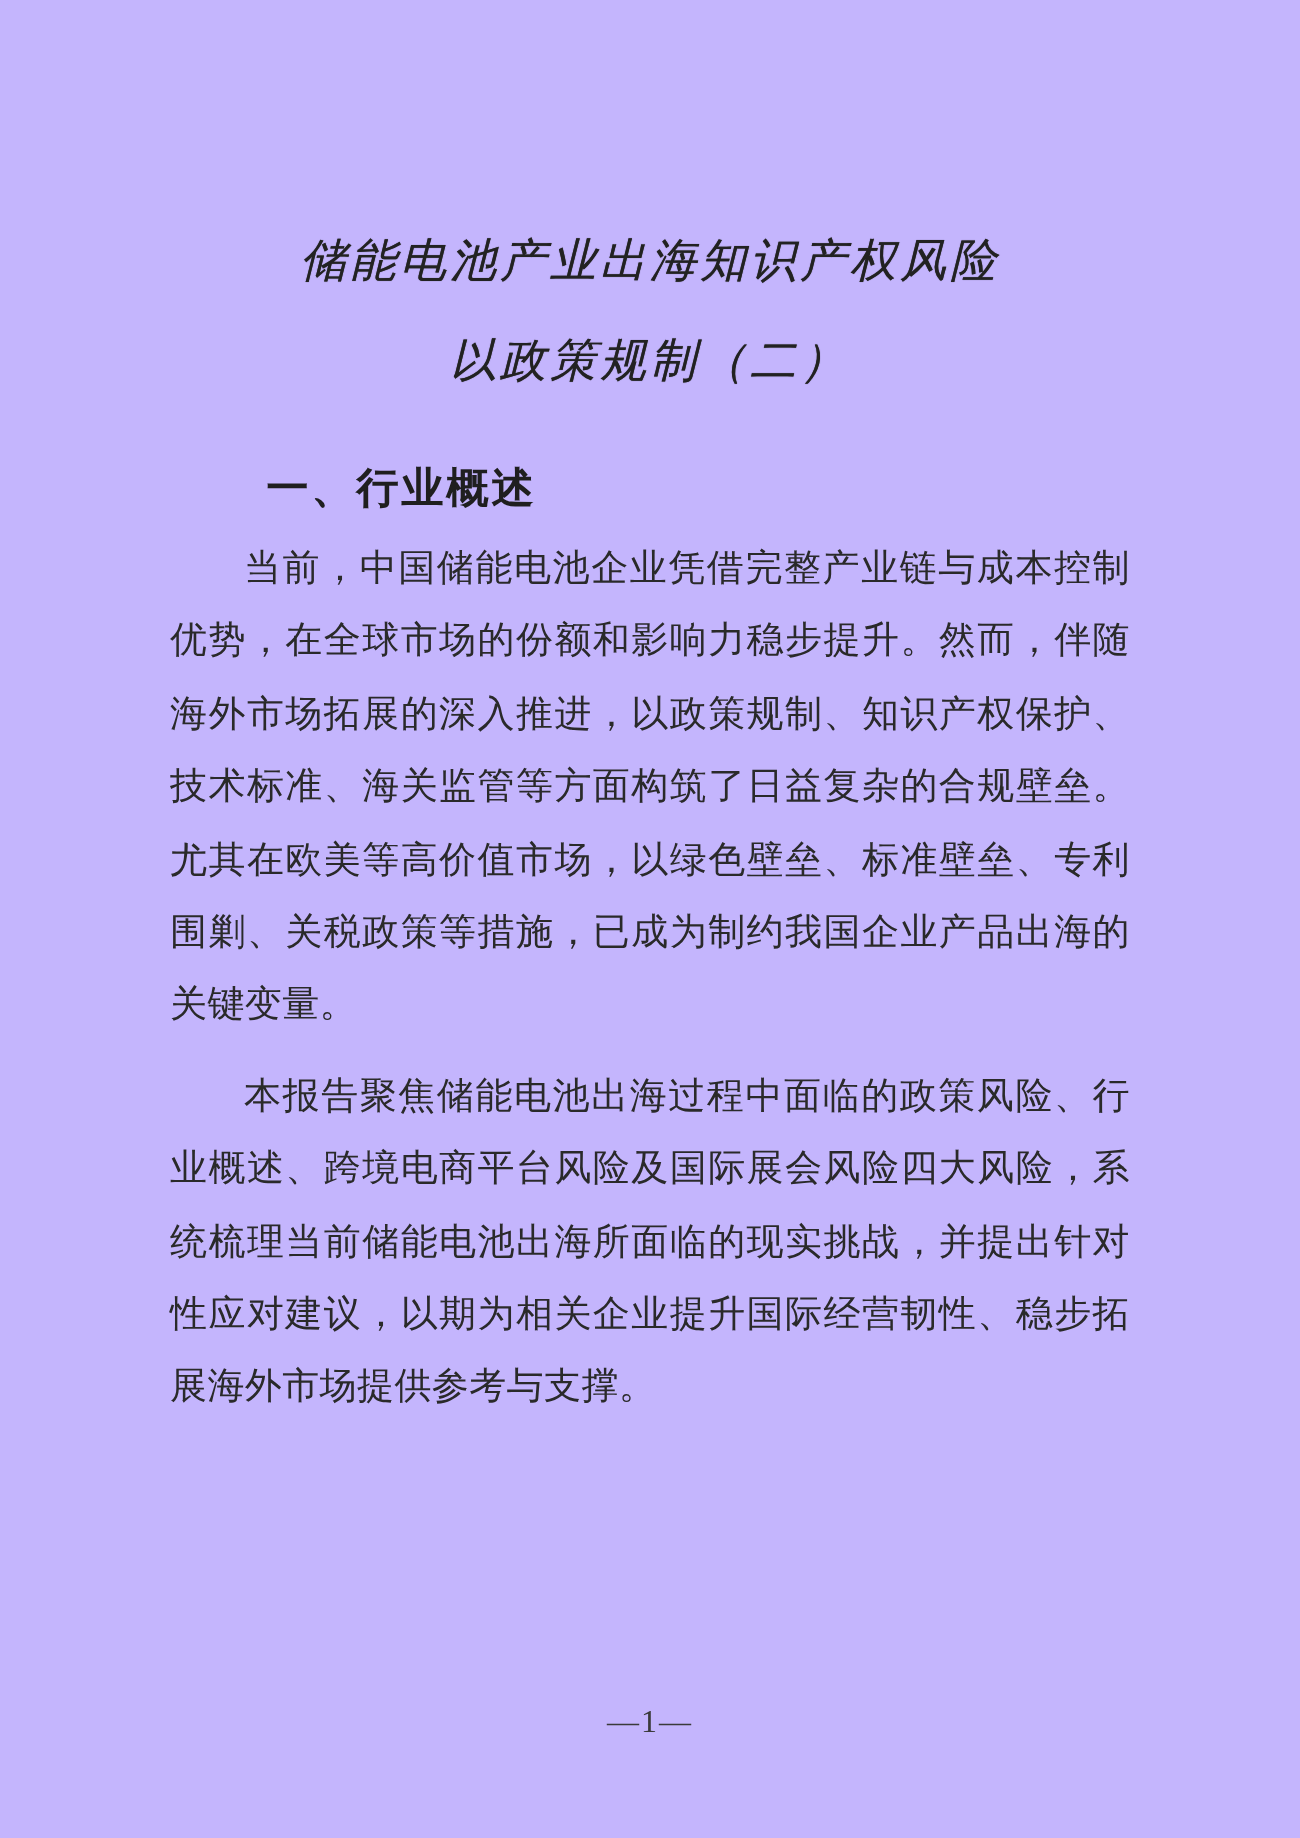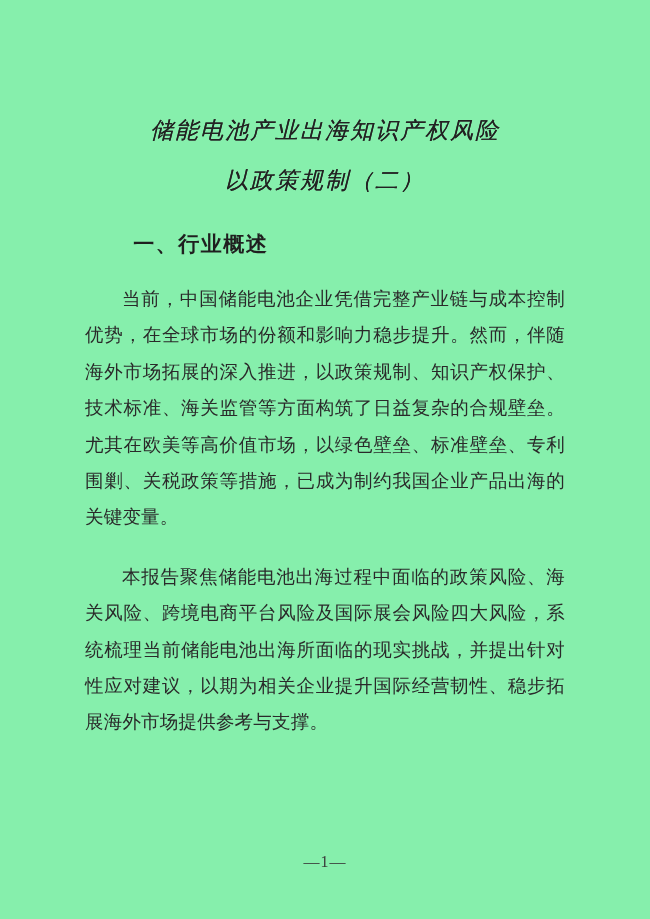--- a/index.html
+++ b/index.html
@@ -5,21 +5,21 @@
   * { margin: 0; padding: 0; box-sizing: border-box; }
   html, body {
     width: 650px;
     background: #ffffff;
     font-family: "Liberation Serif", serif;
   }
   .page {
     position: relative;
     width: 650px;
     height: 919px;
-    background: #86efac;
+    background: #c4b5fd;
     overflow: hidden;
     color: #2e2e2e;
   }
   .doc-title {
     margin-top: 106px;
     text-align: center;
     font-size: 23px;
     line-height: 50px;
     letter-spacing: 2px;
     font-style: italic;
@@ -34,21 +34,21 @@
   }
   .section-heading {
     margin-top: 24px;
     font-size: 21px;
     font-weight: bold;
     letter-spacing: 1.5px;
     text-indent: 2.3em;
     color: #1f1f1f;
   }
   .body-paragraph {
-    margin-top: 23px;
+    margin-top: 9px;
     font-size: 18.5px;
     line-height: 36.4px;
     letter-spacing: 0.2px;
     text-align: justify;
     text-justify: inter-character;
     text-indent: 2em;
     color: #2a2a2a;
   }
   .page-footer {
     position: absolute;
@@ -69,18 +69,18 @@
   <h1 class="doc-title">
     <span class="title-line">储能电池产业出海知识产权风险</span>
     <span class="title-line">以政策规制（二）</span>
   </h1>
 
   <div class="content">
     <h2 class="section-heading">一、行业概述</h2>
 
     <p class="body-paragraph">当前，中国储能电池企业凭借完整产业链与成本控制优势，在全球市场的份额和影响力稳步提升。然而，伴随海外市场拓展的深入推进，以政策规制、知识产权保护、技术标准、海关监管等方面构筑了日益复杂的合规壁垒。尤其在欧美等高价值市场，以绿色壁垒、标准壁垒、专利围剿、关税政策等措施，已成为制约我国企业产品出海的关键变量。</p>
 
-    <p class="body-paragraph">本报告聚焦储能电池出海过程中面临的政策风险、海关风险、跨境电商平台风险及国际展会风险四大风险，系统梳理当前储能电池出海所面临的现实挑战，并提出针对性应对建议，以期为相关企业提升国际经营韧性、稳步拓展海外市场提供参考与支撑。</p>
+    <p class="body-paragraph">本报告聚焦储能电池出海过程中面临的政策风险、行业概述、跨境电商平台风险及国际展会风险四大风险，系统梳理当前储能电池出海所面临的现实挑战，并提出针对性应对建议，以期为相关企业提升国际经营韧性、稳步拓展海外市场提供参考与支撑。</p>
   </div>
 
   <div class="page-footer">—1—</div>
 
 </div>
 
 </body></html>

